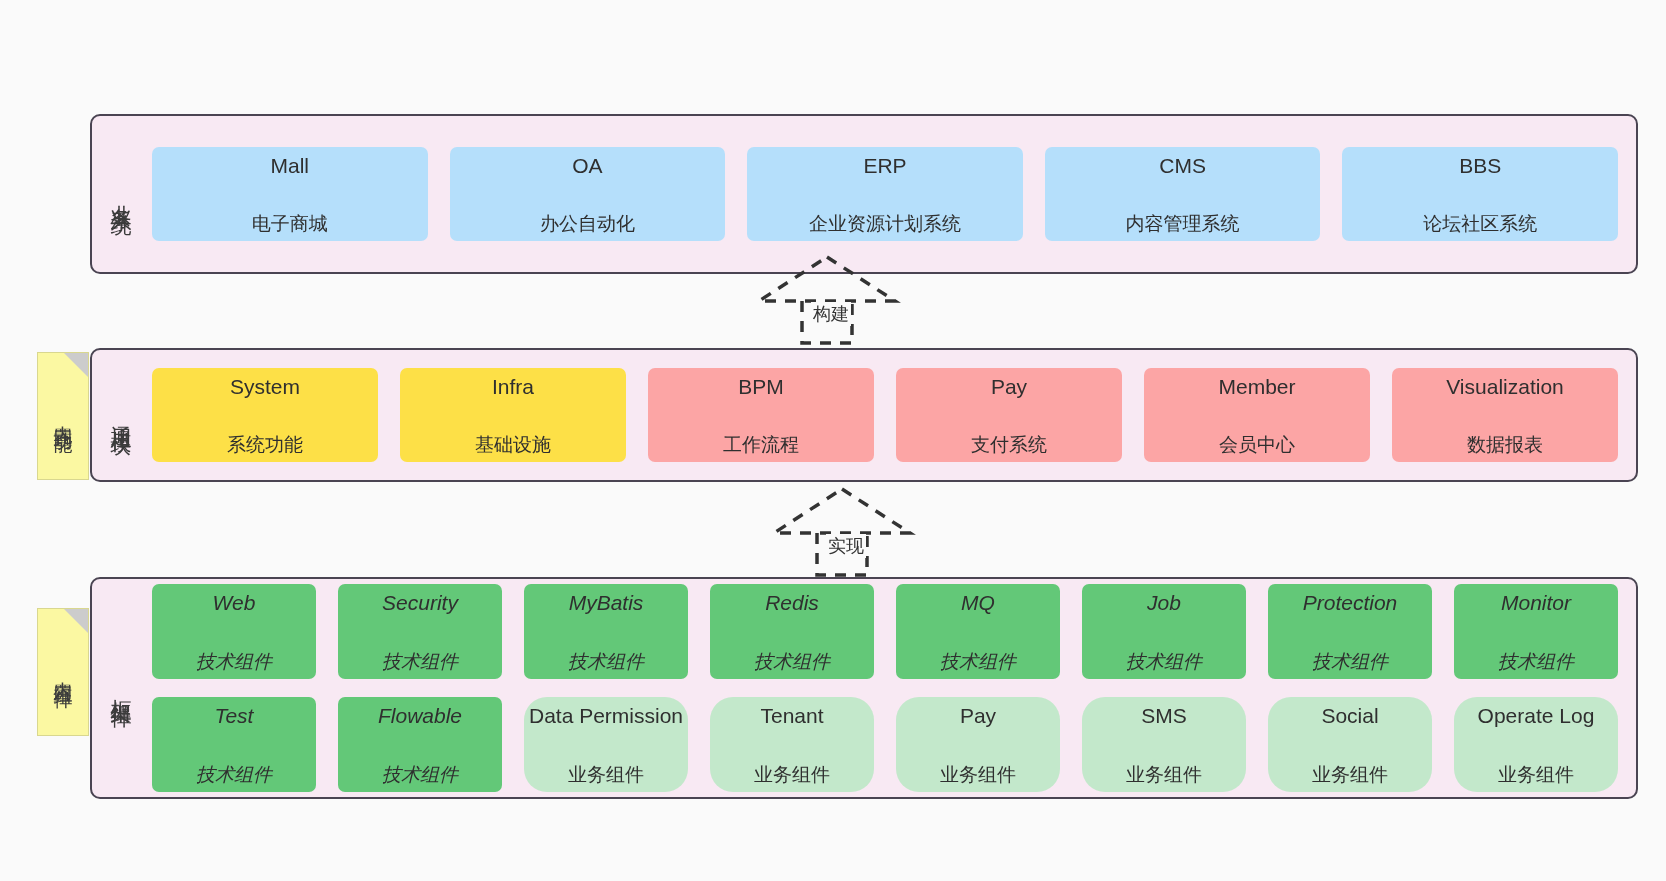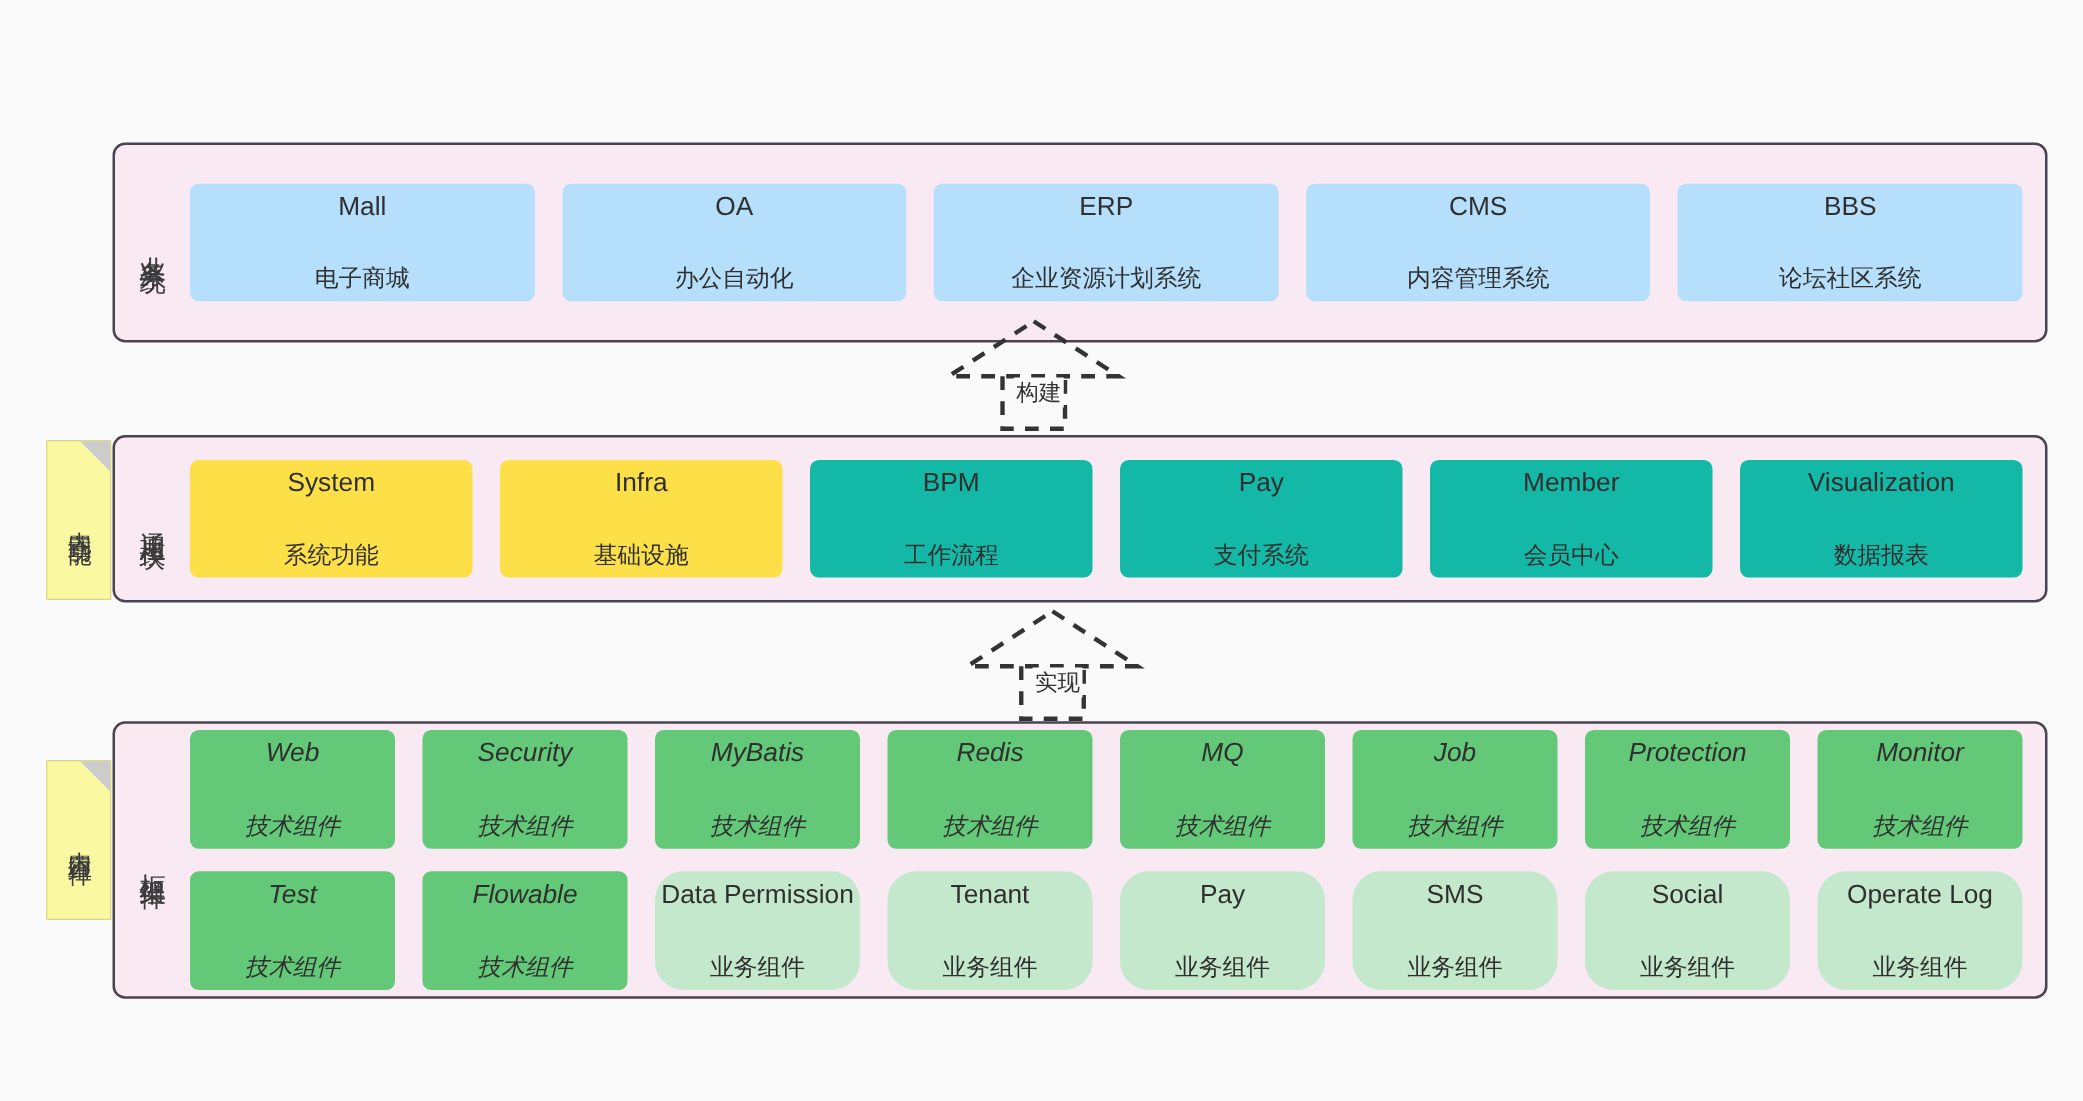--- a/index.html
+++ b/index.html
@@ -85,21 +85,21 @@
     line-height: 1.22;
   }
   .card .t2 {
     font-size: 19px;
     line-height: 1.22;
     margin-top: 34px;
   }
 
   .card.blue      { background: #b5dffb; }
   .card.red       { background: #fde047; }
-  .card.pink      { background: #14b8a6; justify-content: flex-end; }
+  .card.pink      { background: #fca5a5; justify-content: flex-end; }
   .card.green     { background: #63c878; font-style: italic; }
   .card.lightgreen{ background: #c3e8cb; border-radius: 23px; }
 
   
   .note {
     position: absolute;
     box-sizing: border-box;
     background: #fbf8a2;
     border: 1px solid #d9d78f;
     display: flex;

